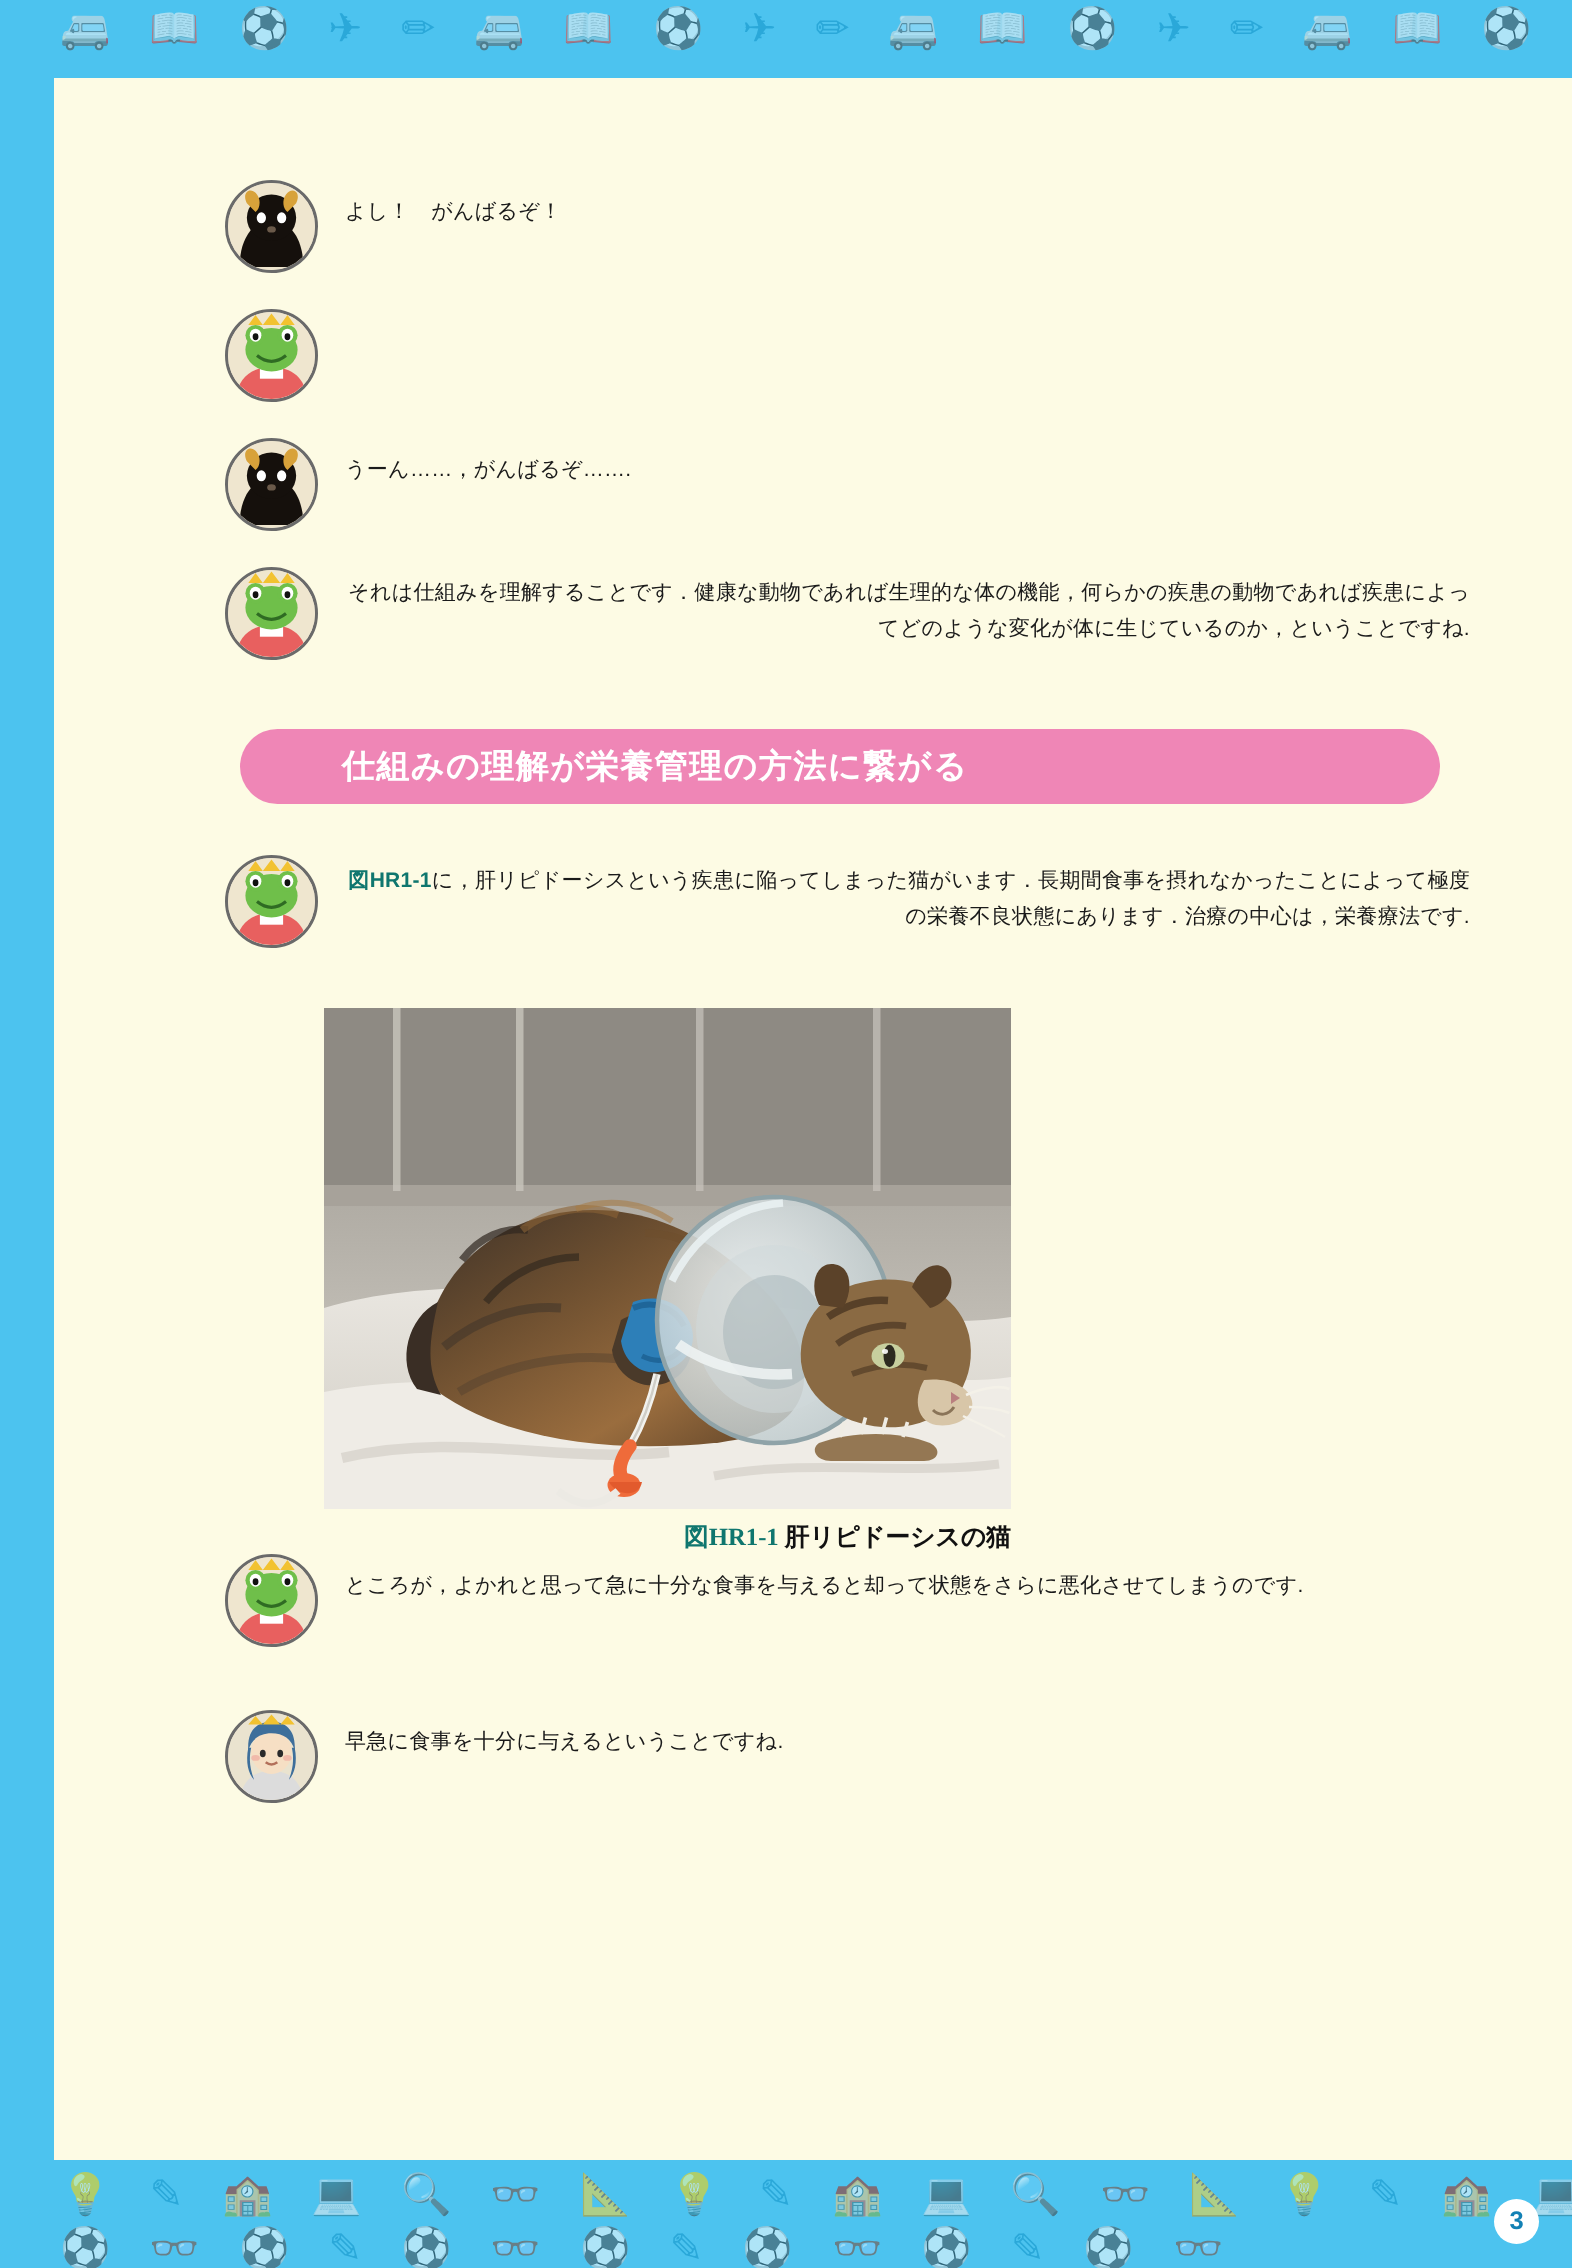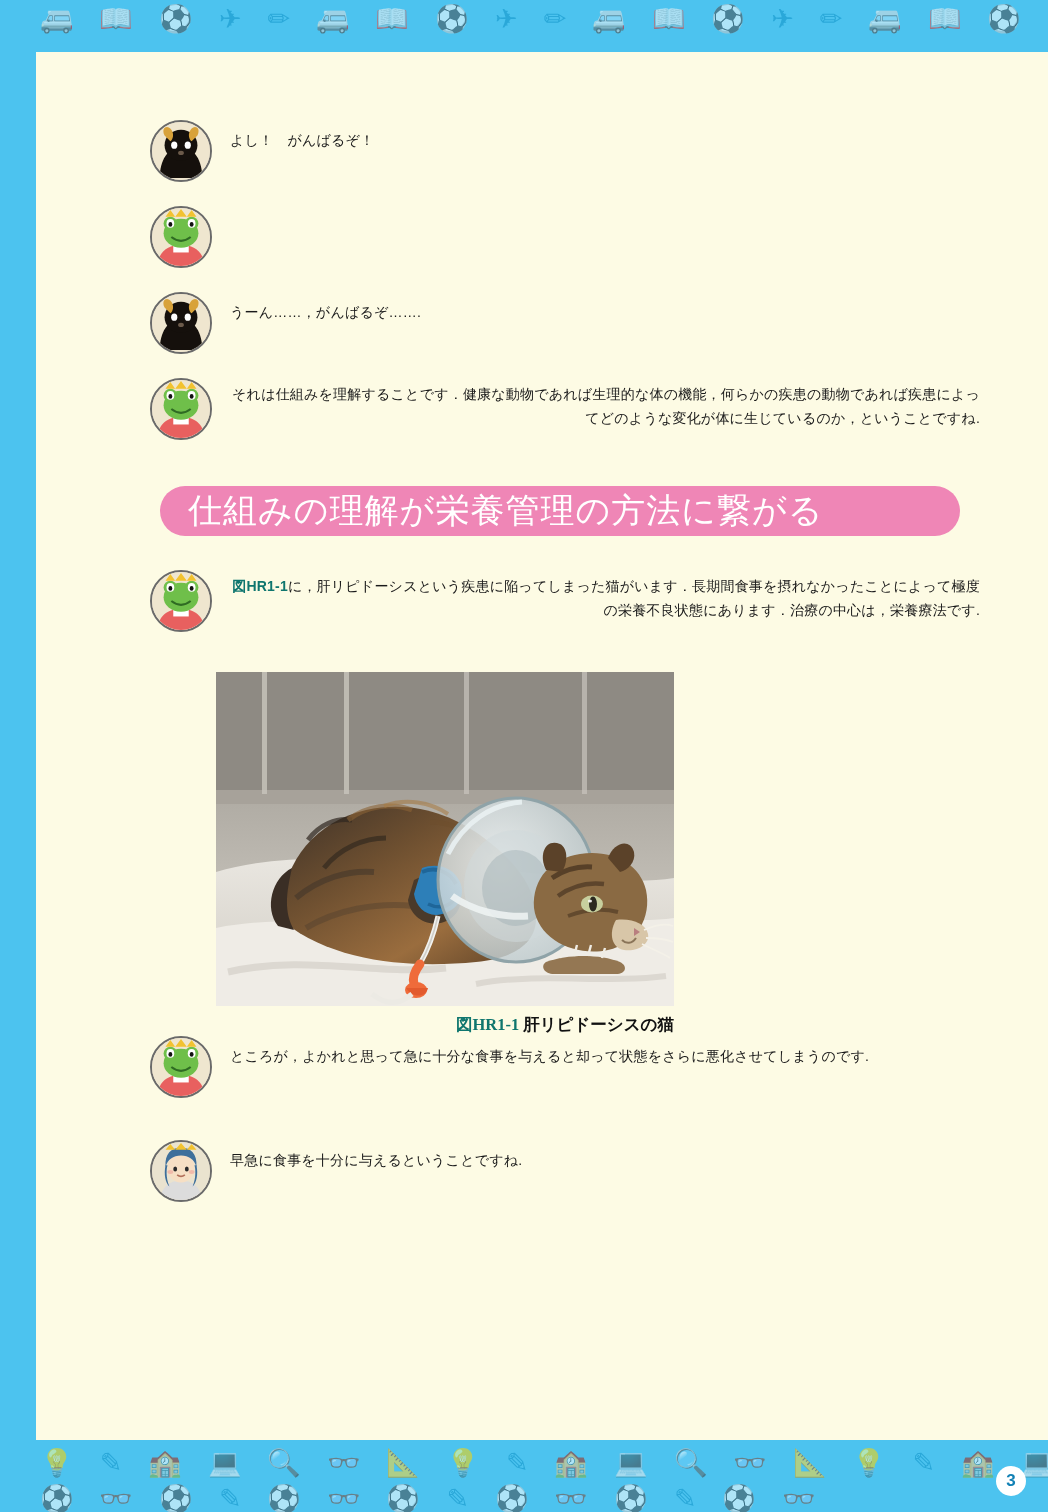--- a/index.html
+++ b/index.html
@@ -106,24 +106,25 @@
     height: 50px;
     border-radius: 25px;
     background: #ef86b6;
     display: flex;
     align-items: center;
     padding-left: 28px;
     box-sizing: border-box;
   }
   .section-pill span {
     color: #fff;
-    font-size: 34px;
-    font-weight: normal;
+    font-size: 22px;
+    font-weight: bold;
     letter-spacing: 1px;
     font-family: "Liberation Sans", sans-serif;
+    margin-left: 40px;
   }
 
   
   .figref {
     color: #0f766e;
     font-weight: bold;
   }
 
   
   .figure-block {

